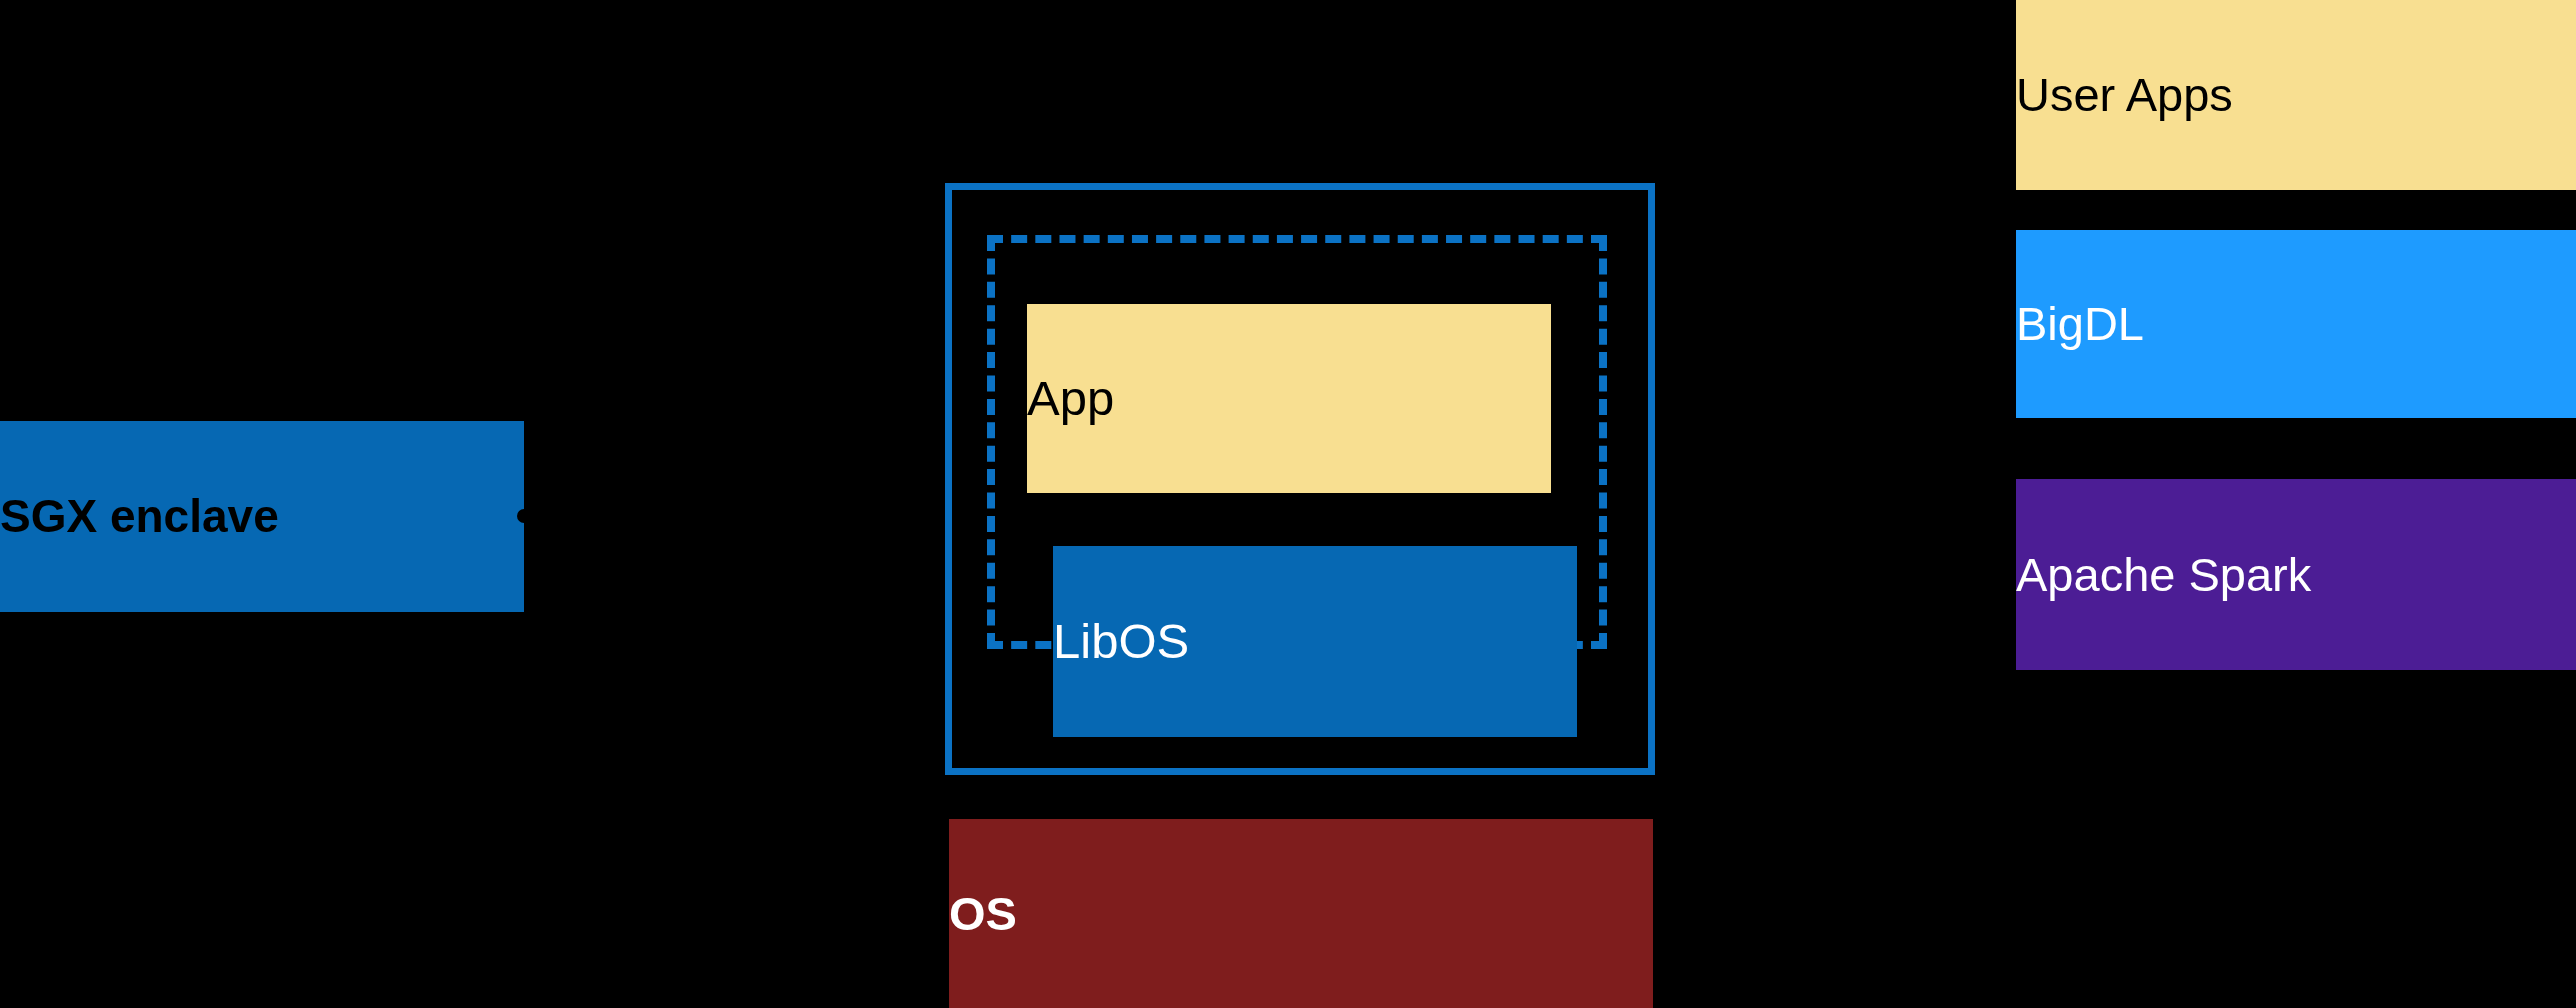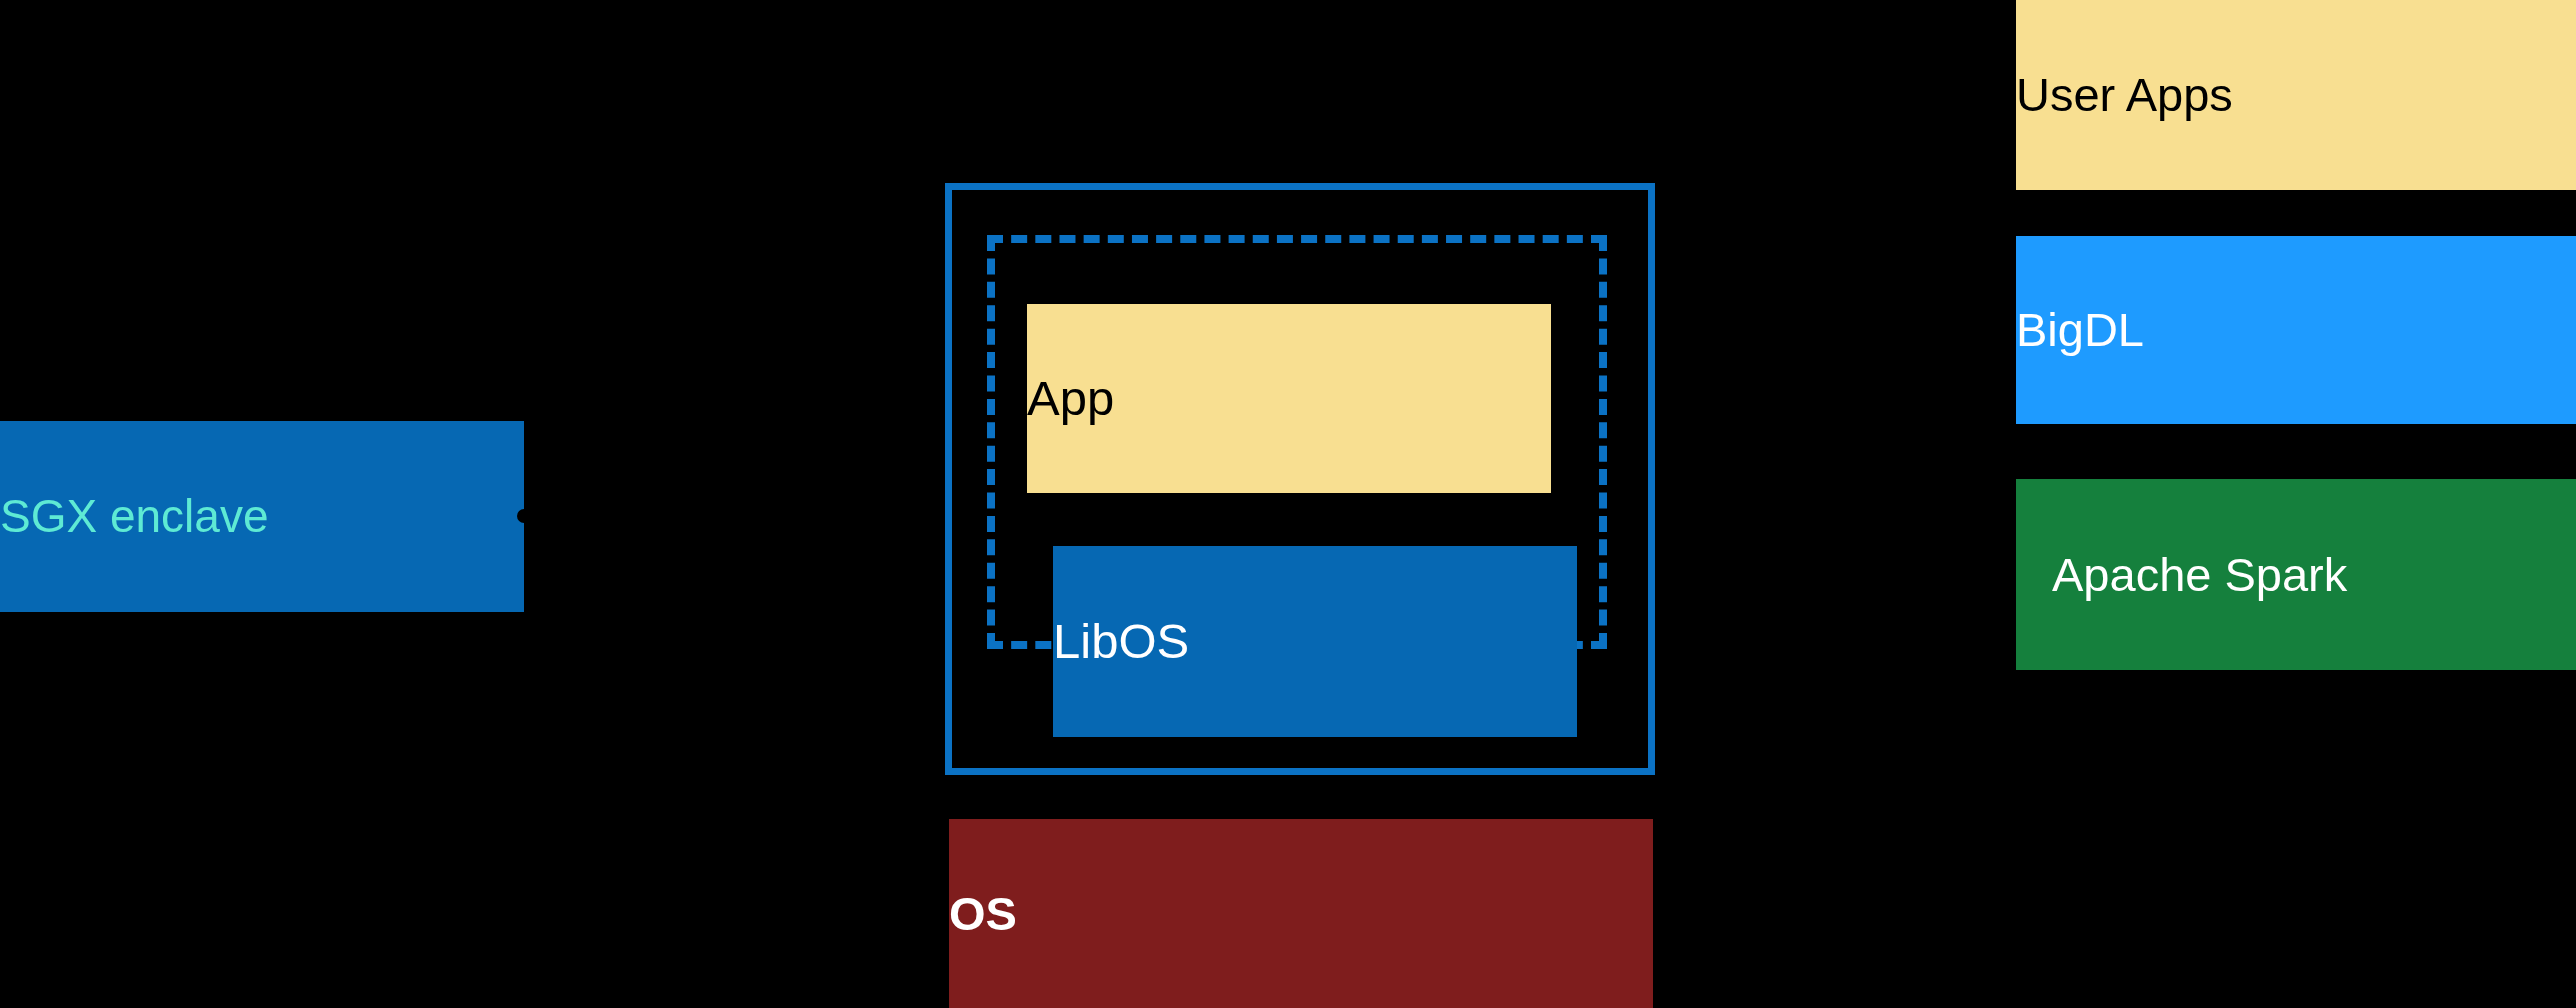--- a/index.html
+++ b/index.html
@@ -28,23 +28,23 @@
     white-space: nowrap;
   }
 
   
   #sgx-enclave-box {
     left: 0px;
     top: 421px;
     width: 524px;
     height: 191px;
     background: #0668B3;
-    color: #5eead4;
+    color: #000000;
     font-size: 46px;
-    font-weight: 400;
+    font-weight: 700;
   }
   #sgx-enclave-label { display: block; padding-right: 6.7px; }
 
   
   #sgx-connector-dot {
     position: absolute;
     left: 517px;
     top: 509px;
     width: 14.2px;
     height: 14.2px;
@@ -131,38 +131,37 @@
     top: 0px;
     width: 560px;
     height: 190px;
     background: #F8DF91;
     color: #000000;
     font-size: 47px;
     font-weight: 400;
   }
   #bigdl-box {
     left: 2016px;
-    top: 236px;
+    top: 230px;
     width: 560px;
     height: 188px;
     background: #1E9BFF;
     color: #FFFFFF;
     font-size: 47px;
     font-weight: 400;
   }
   #apache-spark-box {
     left: 2016px;
     top: 479px;
     width: 560px;
     height: 191px;
-    background: #15803d;
-    color: #FFFFFF;
-    font-size: 47px;
-    font-weight: 400;
-    padding-left: 36px;
+    background: #4c1d95;
+    color: #FFFFFF;
+    font-size: 47px;
+    font-weight: 400;
   }
 
   
   #callout-lines {
     position: absolute;
     left: 0;
     top: 0;
     width: 2576px;
     height: 1009px;
     pointer-events: none;

